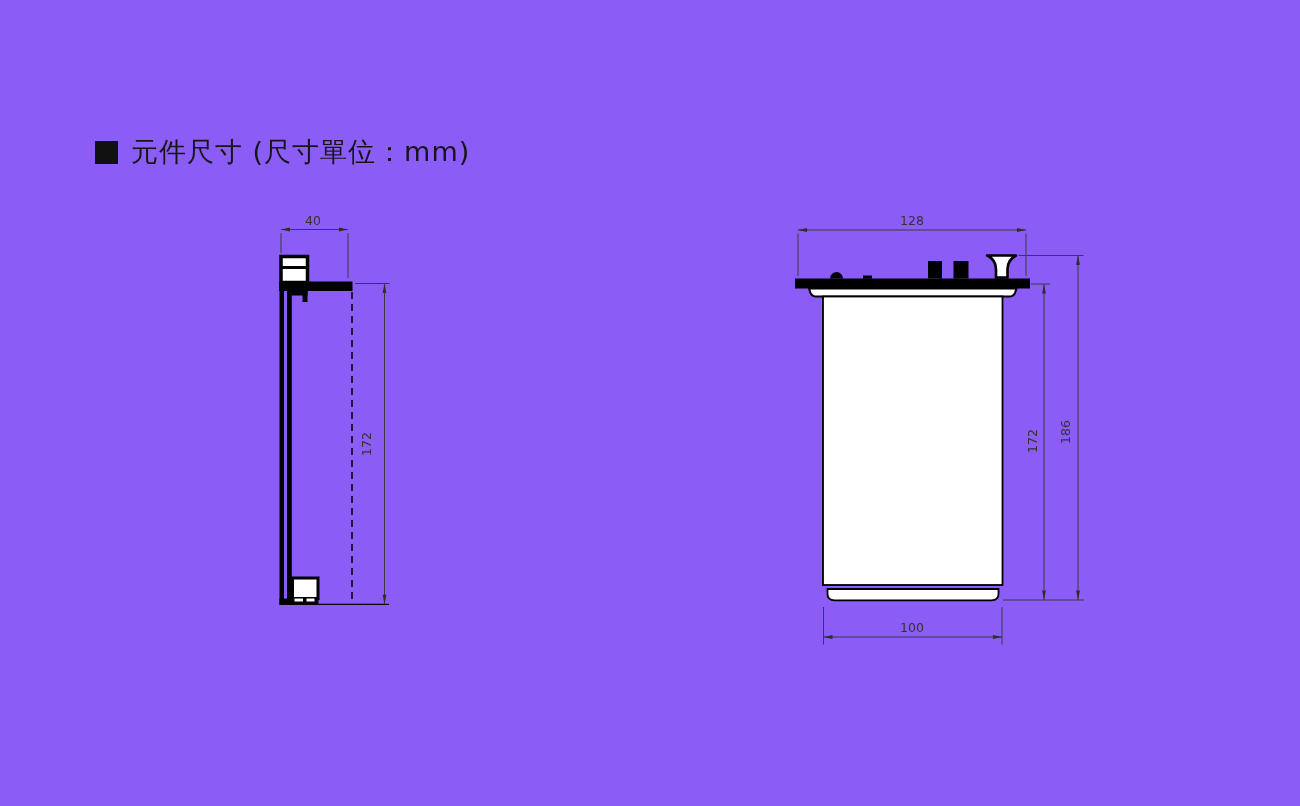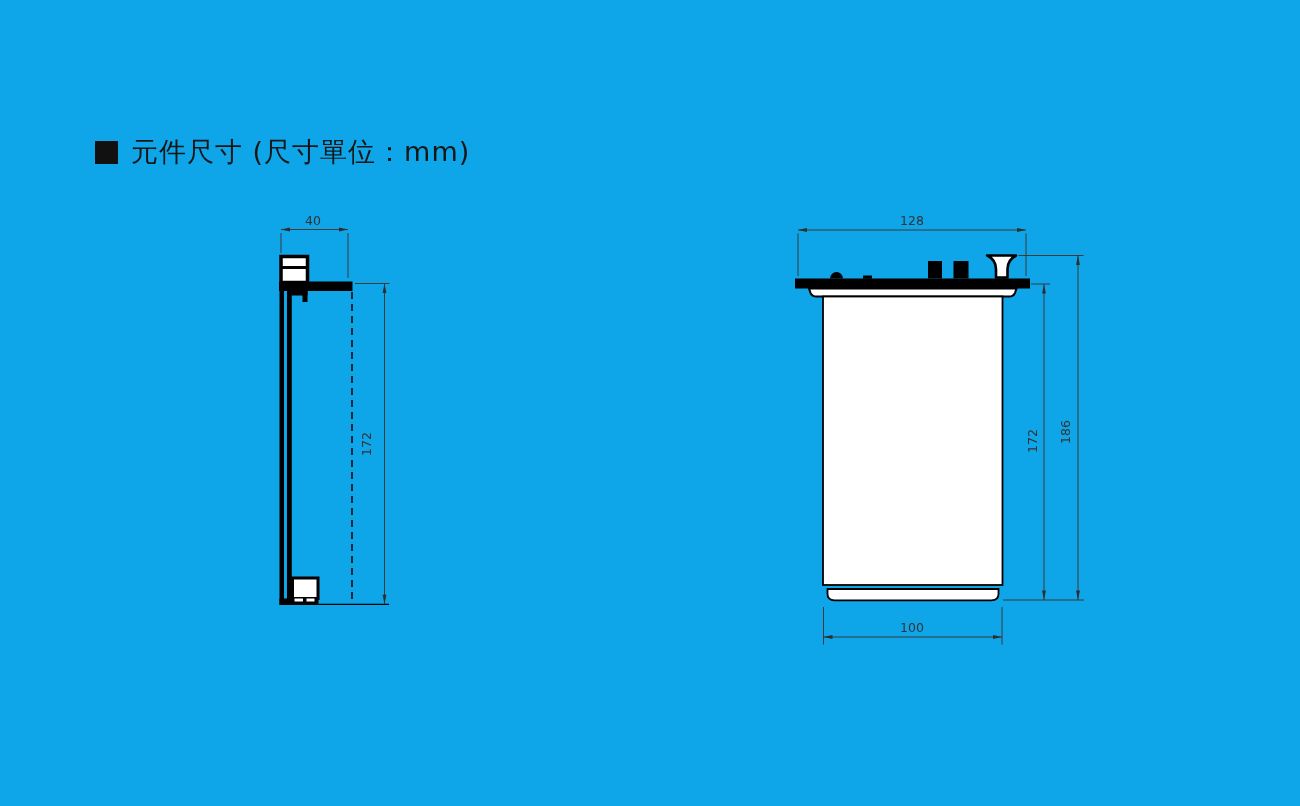--- a/index.html
+++ b/index.html
@@ -1,16 +1,16 @@
 <!DOCTYPE html>
 <html><head>
 <meta charset="utf-8">
 <style>
   html,body{margin:0;padding:0;background:#fff;}
-  #canvas{position:relative;width:1300px;height:806px;background:#0ea5e9;overflow:hidden;
+  #canvas{position:relative;width:1300px;height:806px;background:#8b5cf6;overflow:hidden;
           font-family:"DejaVu Sans","Liberation Sans",sans-serif;}
   #title-block{position:absolute;left:95px;top:137px;display:flex;align-items:center;}
   #title-marker{width:23px;height:23px;background:#111;margin-right:13px;flex:0 0 auto;}
   #title-text{font-size:27px;line-height:30px;color:#161616;font-weight:500;letter-spacing:1px;white-space:nowrap;}
   svg{position:absolute;left:0;top:0;}
   svg text{font-family:"DejaVu Sans","Liberation Sans",sans-serif;font-size:12.5px;fill:#333;}
   .part{fill:#fff;stroke:#000;}
   .solid{fill:#000;stroke:none;}
   .dim{stroke:#3a3a3a;stroke-width:1;fill:none;}
   .arrow{fill:#2e2e2e;stroke:none;}

